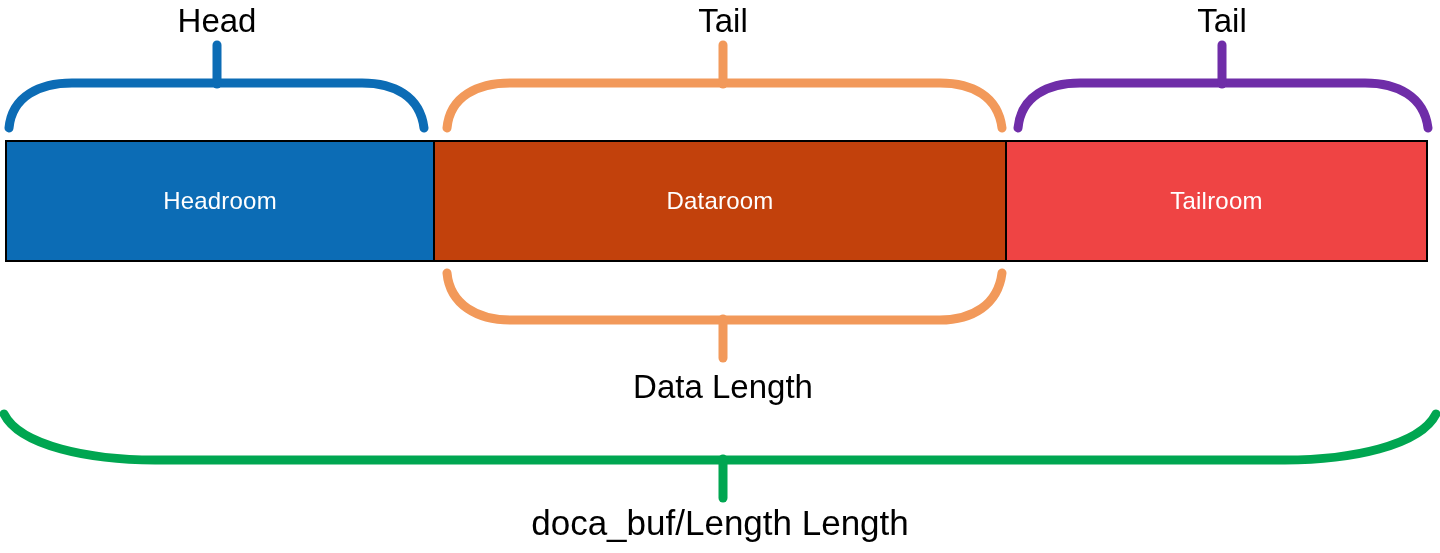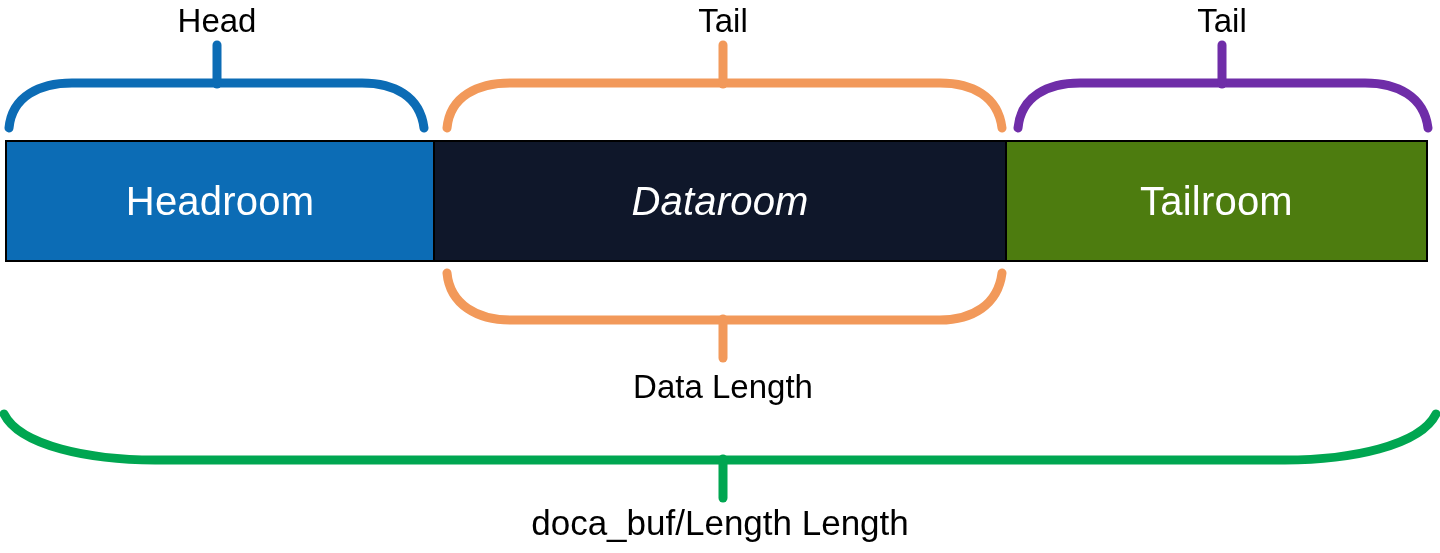--- a/index.html
+++ b/index.html
@@ -34,21 +34,21 @@
     justify-content: center;
     box-sizing: border-box;
     height: 100%;
     position: relative;
   }
   .segment + .segment {
     border-left: 2px solid #000000;
   }
   .segment-label {
     color: #ffffff;
-    font-size: 40px;
+    font-size: 24px;
     font-family: "Liberation Sans", sans-serif;
     letter-spacing: 0.2px;
     line-height: 1;
     white-space: nowrap;
   }
   .seg-head   { flex: 0 0 426px; }
   .seg-data   { flex: 0 0 572px; }
   .seg-tail   { flex: 1 1 auto;  }
 
   
@@ -79,24 +79,24 @@
 </style>
 </head>
 <body>
 
 <div id="canvas">
 
   <div class="buffer-bar">
     <div class="segment seg-head" style="background:#0C6CB5;">
       <span class="segment-label">Headroom</span>
     </div>
-    <div class="segment seg-data" style="background:#0f172a;font-style:italic;">
+    <div class="segment seg-data" style="background:#c2410c;">
       <span class="segment-label">Dataroom</span>
     </div>
-    <div class="segment seg-tail" style="background:#4d7c0f;">
+    <div class="segment seg-tail" style="background:#ef4444;">
       <span class="segment-label">Tailroom</span>
     </div>
   </div>
 
   <svg class="overlay-svg" viewBox="0 0 1440 553">
 
     <g>
       <path d="M 9 128 C 12 96 40 83 72 83 L 362 83 C 394 83 420 96 424 128" fill="none" stroke="#0C6CB5" stroke-width="9" stroke-linecap="round"></path>
       <path d="M 217 45 L 217 84" fill="none" stroke="#0C6CB5" stroke-width="9" stroke-linecap="round"></path>
     </g>

